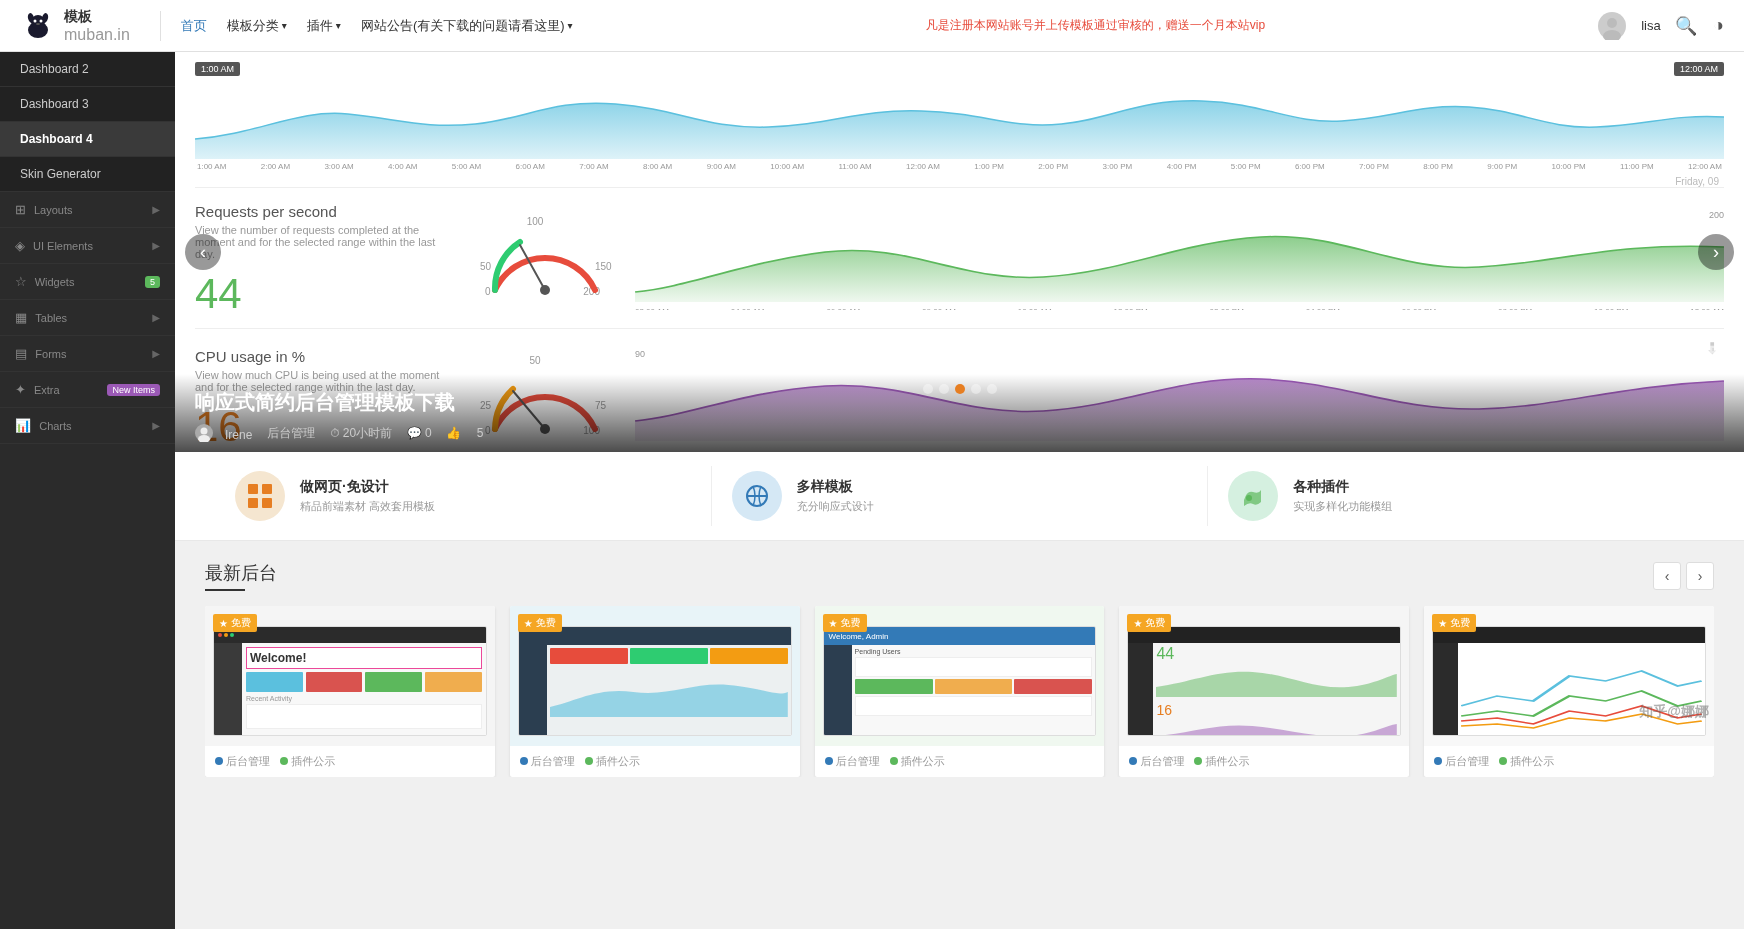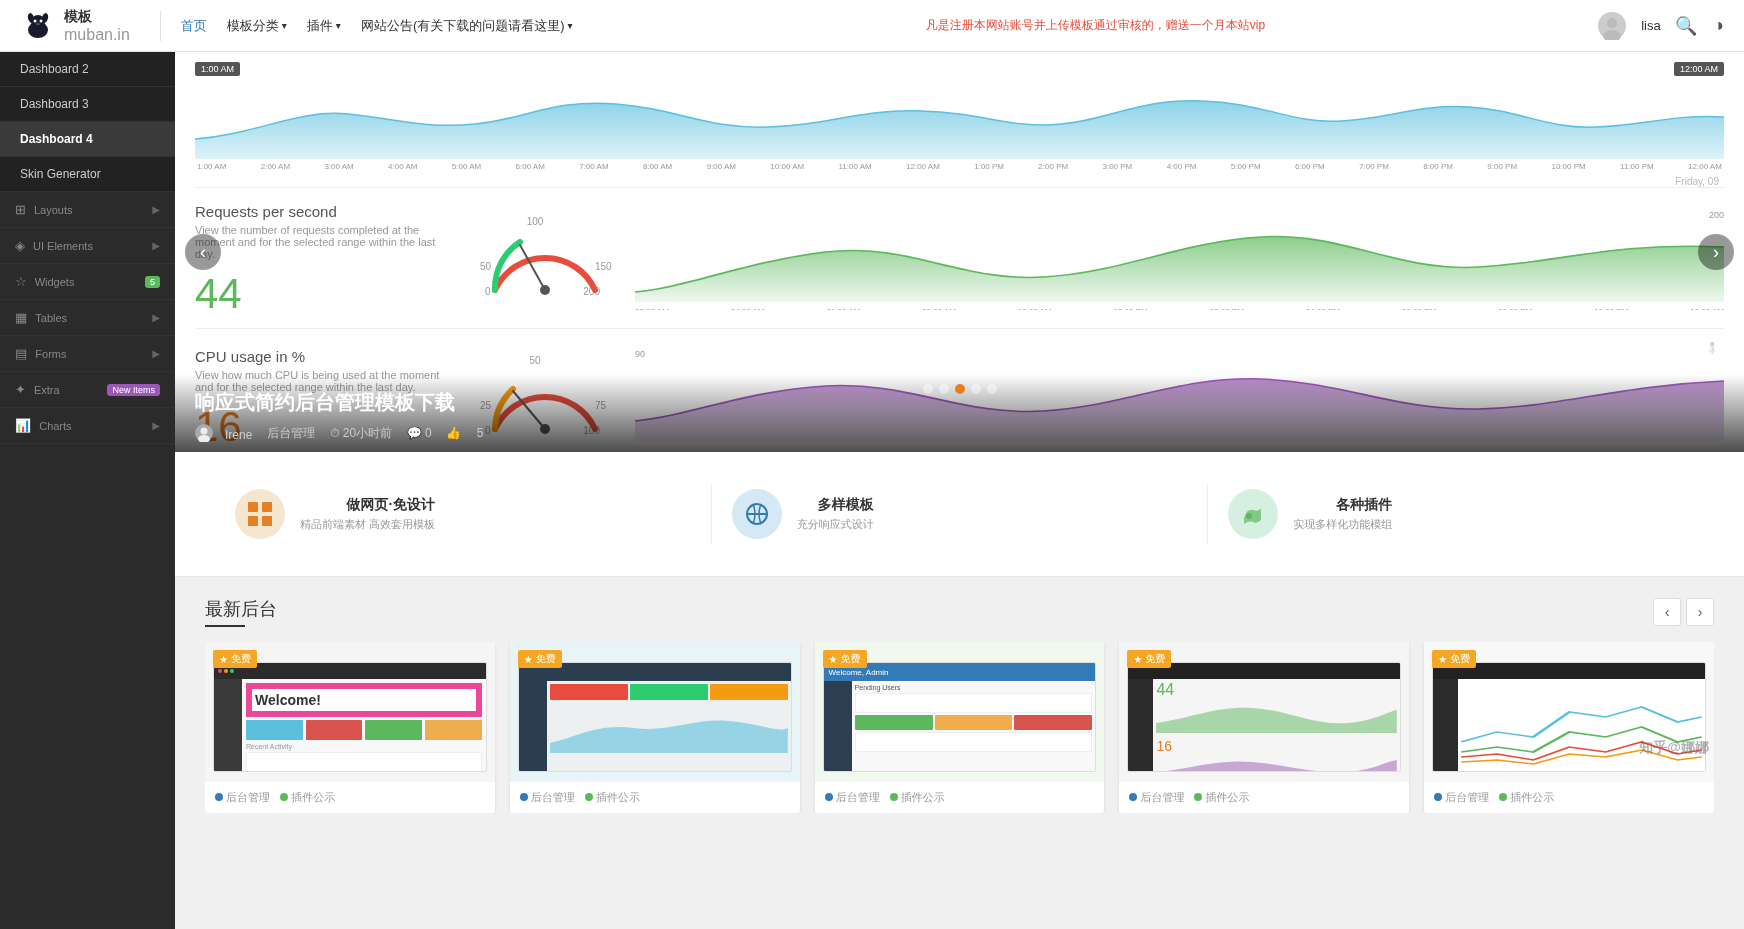--- a/index.html
+++ b/index.html
@@ -155,24 +155,23 @@
       border-radius: 50%;
       background: rgba(255,255,255,0.4);
       cursor: pointer;
     }
     .slide-dot.active { background: #e67e22; }
 
     
     .features-bar {
       background: #fff;
       display: flex;
-      padding: 32px 40px;
+      padding: 14px 40px;
       gap: 0;
       border-bottom: 1px solid #e8e8e8;
-      text-align: right;
     }
     .feature-item {
       flex: 1;
       display: flex;
       align-items: center;
       gap: 15px;
       padding: 5px 20px;
       border-right: 1px solid #eee;
     }
     .feature-item:last-child { border-right: none; }
@@ -610,21 +609,21 @@
 
             <div style="margin:20px 8px 0; background:#fff; border:1px solid #ddd; border-radius:2px; overflow:hidden; height:110px;">
               <div style="background:#2b2b2b; height:16px; display:flex; align-items:center; padding:0 4px; gap:2px;">
                 <div style="width:4px;height:4px;border-radius:50%;background:#e74c3c;"></div>
                 <div style="width:4px;height:4px;border-radius:50%;background:#f39c12;"></div>
                 <div style="width:4px;height:4px;border-radius:50%;background:#2ecc71;"></div>
               </div>
               <div style="display:flex; height:94px;">
                 <div style="width:28px; background:#3a3a3a;"></div>
                 <div style="flex:1; padding:4px; background:#f8f8f8;">
-                  <div style="background:#fff; border:6px solid #ec4899; padding:3px; margin-bottom:3px; font-size:14px; font-weight:bold; color:#333;">Welcome!</div>
+                  <div style="background:#fff; border:1px solid #ec4899; padding:3px; margin-bottom:3px; font-size:12px; font-weight:bold; color:#333;">Welcome!</div>
                   <div style="display:flex; gap:3px; margin-bottom:3px;">
                     <div style="flex:1; height:20px; background:#5bc0de; border-radius:1px;"></div>
                     <div style="flex:1; height:20px; background:#d9534f; border-radius:1px;"></div>
                     <div style="flex:1; height:20px; background:#5cb85c; border-radius:1px;"></div>
                     <div style="flex:1; height:20px; background:#f0ad4e; border-radius:1px;"></div>
                   </div>
                   <div style="font-size:7px; color:#999; margin-bottom:2px;">Recent Activity</div>
                   <div style="background:#fff; height:25px; border:1px solid #eee;"></div>
                 </div>
               </div>

